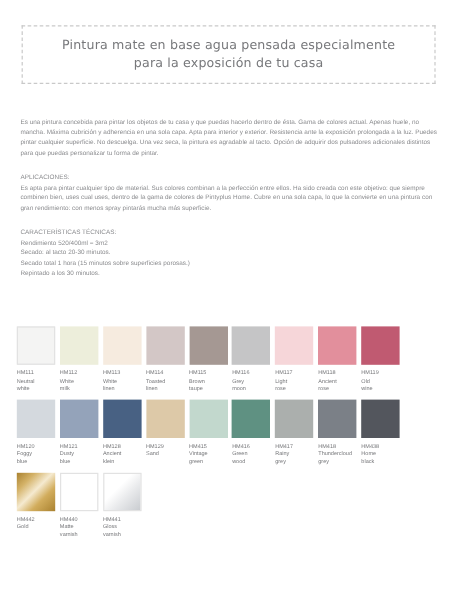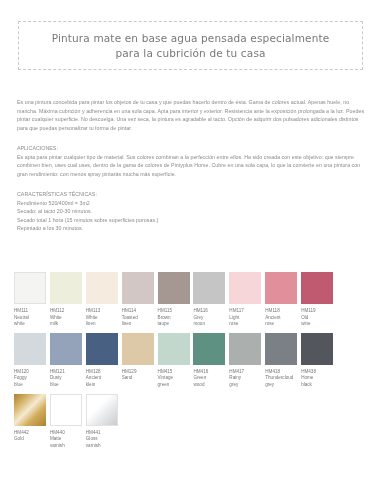--- a/index.html
+++ b/index.html
@@ -102,21 +102,21 @@
     word-spacing: normal;
   }
   .swatch-code { display: block; }
   .swatch-name { display: block; white-space: pre-line; }
 </style>
 </head>
 <body>
 
 <div class="header-banner">
   <div class="header-line">Pintura mate en base agua pensada especialmente</div>
-  <div class="header-line">para la cubrición de tu casa</div>
+  <div class="header-line">para la exposición de tu casa</div>
 </div>
 
 <div class="copy block-intro">
   <p>Es una pintura concebida para pintar los objetos de tu casa y que puedas hacerlo dentro de ésta. Gama de colores actual. Apenas huele, no mancha. Máxima cubrición y adherencia en una sola capa. Apta para interior y exterior. Resistencia ante la exposición prolongada a la luz. Puedes pintar cualquier superficie. No descuelga. Una vez seca, la pintura es agradable al tacto. Opción de adquirir dos pulsadores adicionales distintos para que puedas personalizar tu forma de pintar.</p>
 </div>
 
 <div class="copy block-apps">
   <p class="section-title">APLICACIONES:</p>
   <p>Es apta para pintar cualquier tipo de material. Sus colores combinan a la perfección entre ellos. Ha sido creada con este objetivo: que siempre combinen bien, uses cual uses, dentro de la gama de colores de Pintyplus Home. Cubre en una sola capa, lo que la convierte en una pintura con gran rendimiento: con menos spray pintarás mucha más superficie.</p>
 </div>

